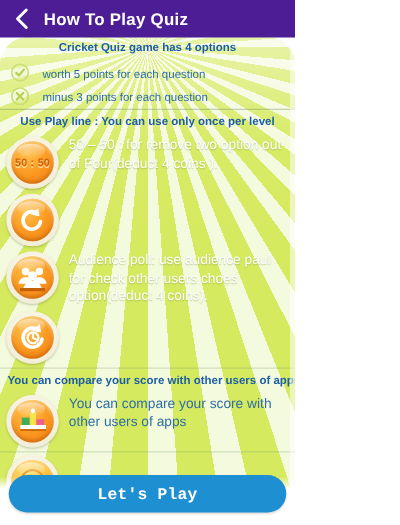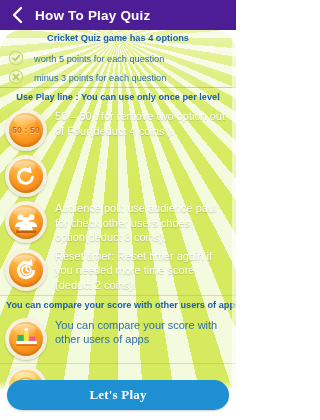--- a/index.html
+++ b/index.html
@@ -185,21 +185,21 @@
     width:100%;
     height:30px;
     border-radius:16px;
     background:#1e8fd0;
     color:#ffffff;
     font-size:13px;
     font-weight:bold;
     display:flex; align-items:center; justify-content:center;
     cursor:pointer;
     border:none;
-    font-family:Liberation Serif, serif;
+    font-family:Liberation Mono, monospace;
     letter-spacing:.2px;
     box-shadow:0 1px 2px rgba(0,0,0,.18);
   }
   .edge-right {
     position:absolute; top:0; right:0; width:4px; bottom:0;
     background:rgba(255,255,255,.55);
     z-index:5; pointer-events:none;
   }
 </style>
 </head>
@@ -285,37 +285,36 @@
             <circle cx="18.5" cy="8.2" r="3.0" fill="#ffffff"></circle>
             <path d="M1.8 18c.5-3.4 2.7-5.2 5.7-5.2s5.2 1.8 5.7 5.2z" fill="#ffffff"></path>
             <path d="M12.8 18c.5-3.4 2.7-5.2 5.7-5.2s5.2 1.8 5.7 5.2z" fill="#ffffff"></path>
             <circle cx="13" cy="11.6" r="3.6" fill="#ffffff"></circle>
             <path d="M5.6 22.2c.7-4.2 3.6-6.5 7.4-6.5s6.7 2.3 7.4 6.5z" fill="#ffffff"></path>
             <rect x="3" y="21.4" width="20" height="2.6" fill="#c4600a"></rect>
           </svg>
         </div>
         <div class="gloss"></div>
       </div>
-      <div class="desc">Audience poll: use audience paul for check other users choes option(deduct 8 coins).</div>
+      <div class="desc">Audience poll: use audience paul for check other users choes option(deduct 4 coins).</div>
     </div>
 
     <div class="life-row">
       <div class="badge">
         <div class="plate"></div>
         <div class="disc">
           <svg width="25" height="25" viewBox="0 0 25 25">
             <path d="M19.6 14.2a7.6 7.6 0 1 1-2.8-7.0" fill="none" stroke="#ffffff" stroke-width="2.9" stroke-linecap="round"></path>
             <polygon points="17.8,2.1 18.8,8.9 11.4,7.4" fill="#ffffff"></polygon>
             <circle cx="12.4" cy="13.2" r="4.4" fill="none" stroke="#ffffff" stroke-width="1.8"></circle>
             <polyline points="12.4,10.3 12.4,13.3 14.7,14.4" fill="none" stroke="#ffffff" stroke-width="1.7" stroke-linecap="round"></polyline>
           </svg>
         </div>
         <div class="gloss"></div>
       </div>
-      <div class="desc">Reset timer: Reset timer again if you needed more time score (deduct 2 coins).</div>
     </div>
 
     <div class="divider soft"></div>
 
     <div class="band-head tight">You can compare your score with other users of apps</div>
 
     <div class="life-row">
       <div class="badge">
         <div class="plate"></div>
         <div class="disc">

